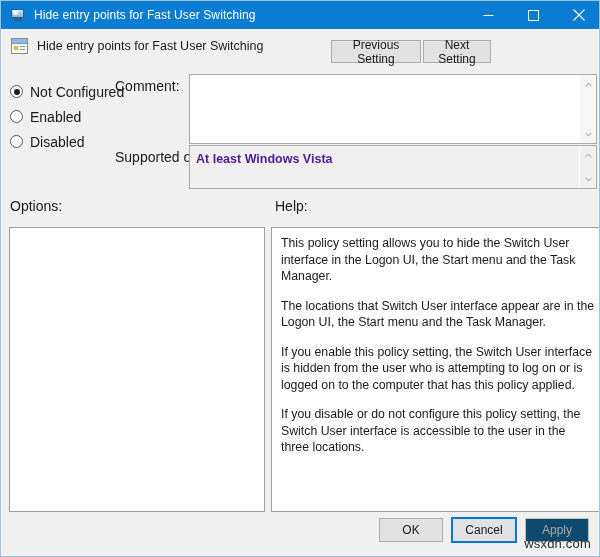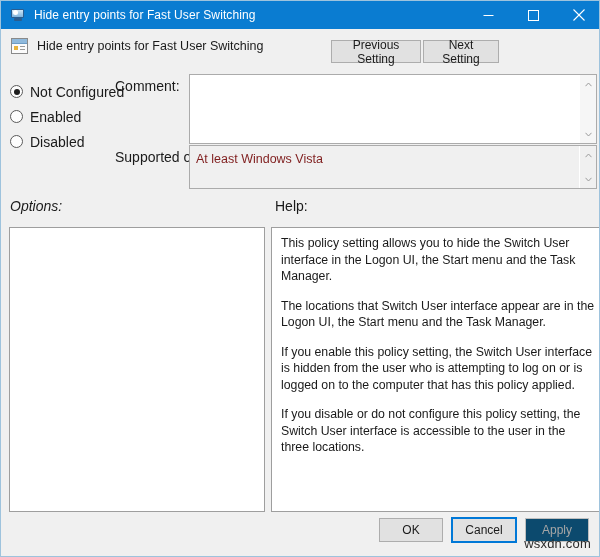--- a/index.html
+++ b/index.html
@@ -201,23 +201,24 @@
     border: 1px solid #ababab;
     background: #ffffff;
     overflow: hidden;
   }
   .textbox.readonly { background: #f0f0f0; }
   .textbox .content {
     position: absolute;
     left: 0; top: 0; right: 17px; bottom: 0;
     padding: 5px 6px;
     font-size: 12.5px;
-    color: #7f1d1d;
+    color: #4c1d95;
     line-height: 16px;
     overflow: hidden;
+    font-weight: bold;
   }
   .vscroll {
     position: absolute;
     right: 0; top: 0;
     bottom: 0;
     width: 17px;
     background: #f6f6f6;
     border-left: 1px solid #ffffff;
     box-sizing: border-box;
   }
@@ -326,21 +327,21 @@
     <div class="policy-icon">
       <div class="bar"></div>
       <div class="sq1"></div>
       <div class="sq2"></div>
     </div>
     <div class="header-title">Hide entry points for Fast User Switching</div>
   </div>
 
   <div class="nav-buttons" style="left:330px;">
     <button class="btn" style="width:90px;">Previous Setting</button>
-    <button class="btn" style="width:76px;">Next Setting</button>
+    <button class="btn" style="width:68px;">Next Setting</button>
   </div>
 
   <div class="radio-group">
     <label class="radio-row">
       <span class="radio checked"></span>
       <span class="radio-label">Not Configured</span>
     </label>
     <label class="radio-row">
       <span class="radio"></span>
       <span class="radio-label">Enabled</span>
@@ -378,21 +379,21 @@
           </svg>
       </div>
       <div class="arrow down">
         <svg width="7" height="5" viewBox="0 0 7 5">
             <path d="M0.5 0.8 L3.5 4 L6.5 0.8" fill="none" stroke="#9b9b9b" stroke-width="1"></path>
           </svg>
       </div>
     </div>
   </div>
 
-  <div class="field-label" style="left:9px; top:197px;font-style:italic;">Options:</div>
+  <div class="field-label" style="left:9px; top:197px;">Options:</div>
   <div class="field-label" style="left:274px; top:197px;">Help:</div>
 
   <div class="panel" style="left:8px; top:226px; width:256px; height:285px;">
     <div style="position:absolute; left:0; top:0; right:0; bottom:0; padding:6px; font-size:12.3px; color:#1a1a1a;"></div>
   </div>
 
   <div class="panel" style="left:270px; top:226px; width:350px; height:285px;">
     <div class="help-body">
       <p>This policy setting allows you to hide the Switch User interface in the Logon UI, the Start menu and the Task Manager.</p>
       <p>The locations that Switch User interface appear are in the Logon UI, the Start menu and the Task Manager.</p>

